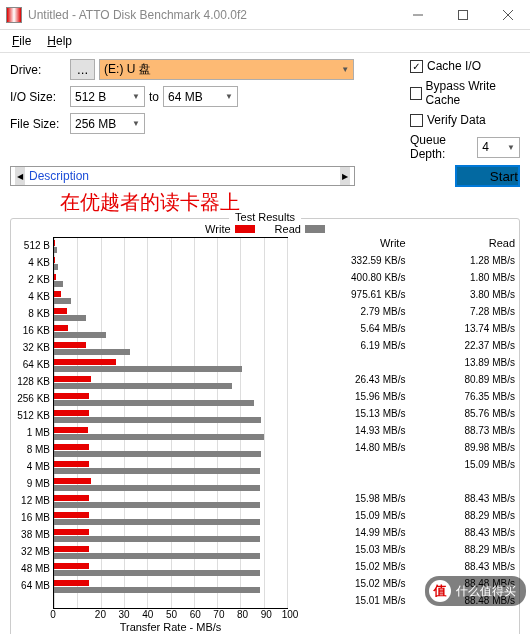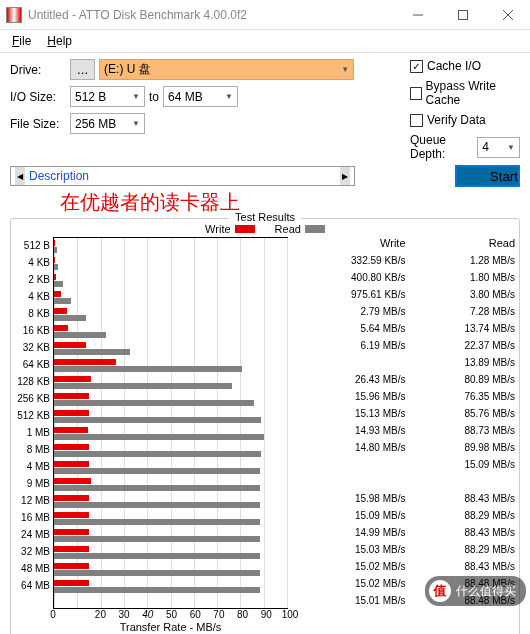--- a/index.html
+++ b/index.html
@@ -179,21 +179,21 @@
           <div>64 KB</div>
           <div>128 KB</div>
           <div>256 KB</div>
           <div>512 KB</div>
           <div>1 MB</div>
           <div>8 MB</div>
           <div>4 MB</div>
           <div>9 MB</div>
           <div>12 MB</div>
           <div>16 MB</div>
-          <div>24 MB</div>
+          <div>38 MB</div>
           <div>32 MB</div>
           <div>48 MB</div>
           <div>64 MB</div>
         </div>
       <div class="bars-col" id="bars-col">
           <div class="grid-line" style="left: 0%;"></div>
           <div class="grid-line" style="left: 10%;"></div>
           <div class="grid-line" style="left: 20%;"></div>
           <div class="grid-line" style="left: 30%;"></div>
           <div class="grid-line" style="left: 40%;"></div>
@@ -375,21 +375,21 @@
               <div>88.48 MB/s</div>
             </div>
           </div>
       </div>
     </div>
     <div class="x-axis" id="x-axis">
         <div class="x-tick" style="left: 0%;">0</div>
         <div class="x-tick" style="left: 10%; margin-top: 24px;">10</div>
         <div class="x-tick" style="left: 20%;">20</div>
         <div class="x-tick" style="left: 30%;">30</div>
-        <div class="x-tick" style="left: 40%; font-style: italic;">40</div>
+        <div class="x-tick" style="left: 40%;">40</div>
         <div class="x-tick" style="left: 50%;">50</div>
         <div class="x-tick" style="left: 60%;">60</div>
         <div class="x-tick" style="left: 70%;">70</div>
         <div class="x-tick" style="left: 80%;">80</div>
         <div class="x-tick" style="left: 90%;">90</div>
         <div class="x-tick" style="left: 100%;">100</div>
       </div>
     <div class="x-label">Transfer Rate - MB/s</div>
 
   </div>

